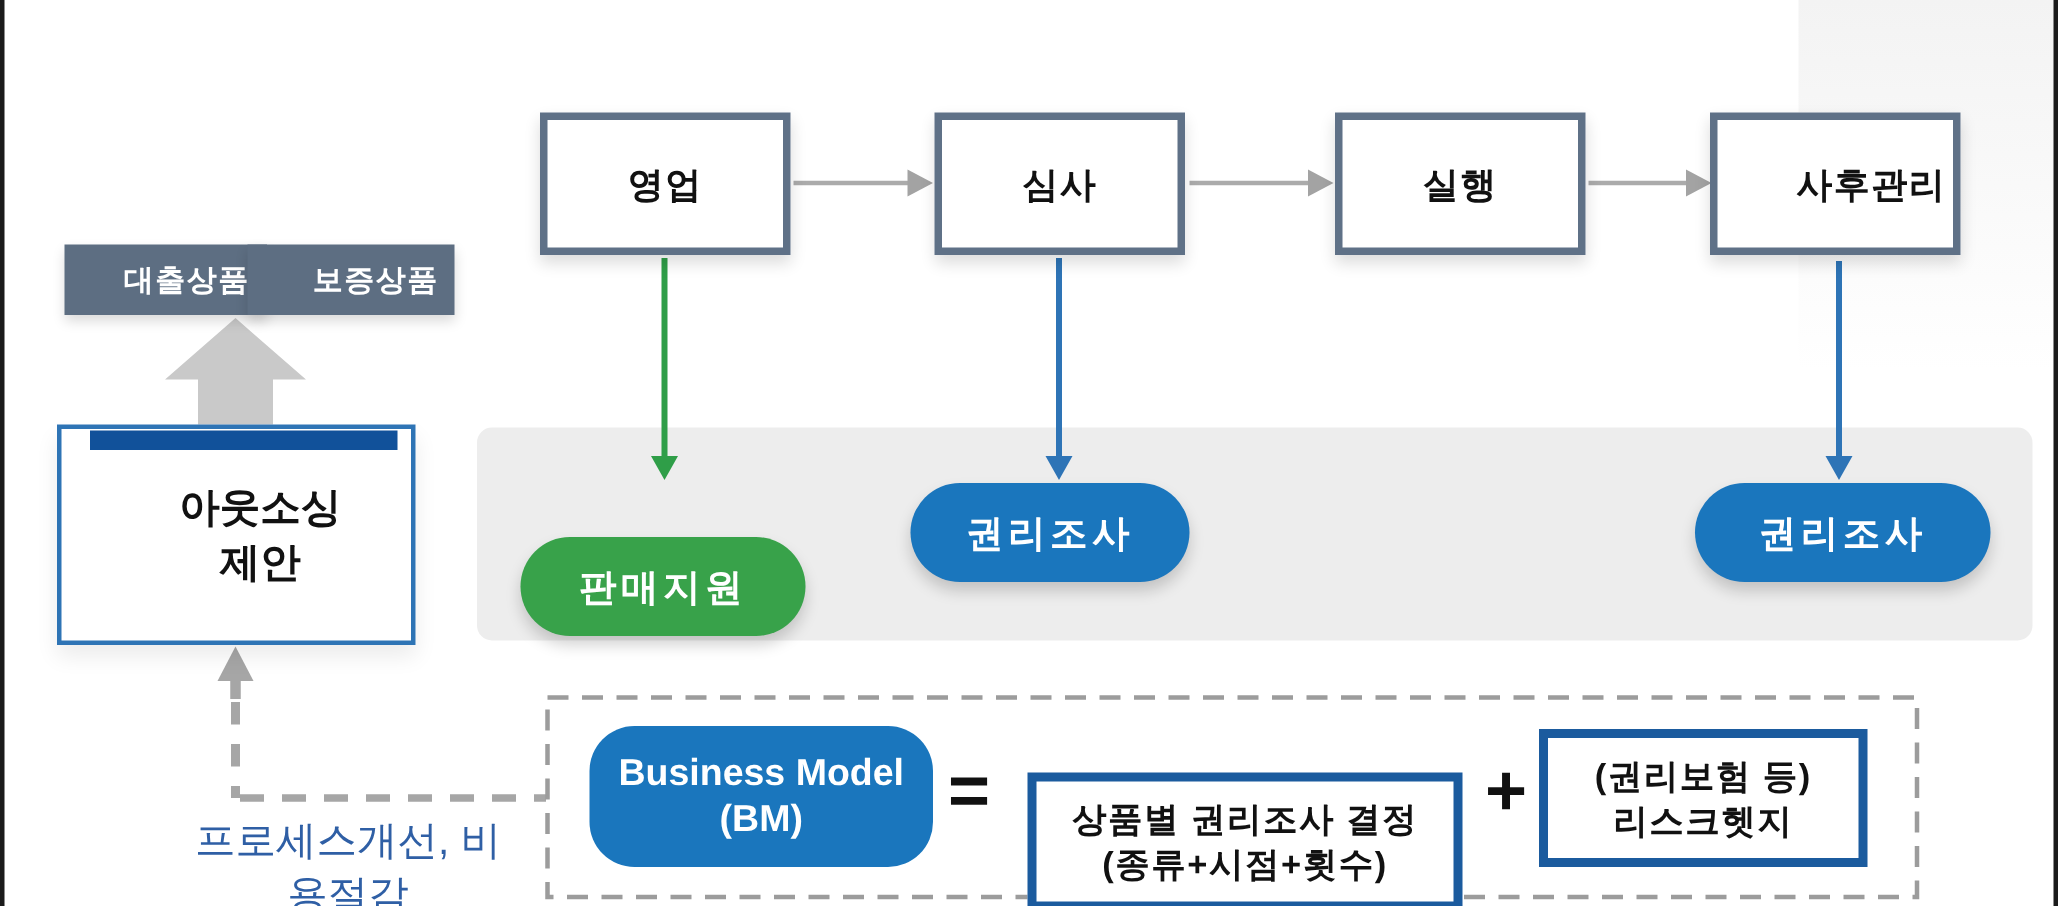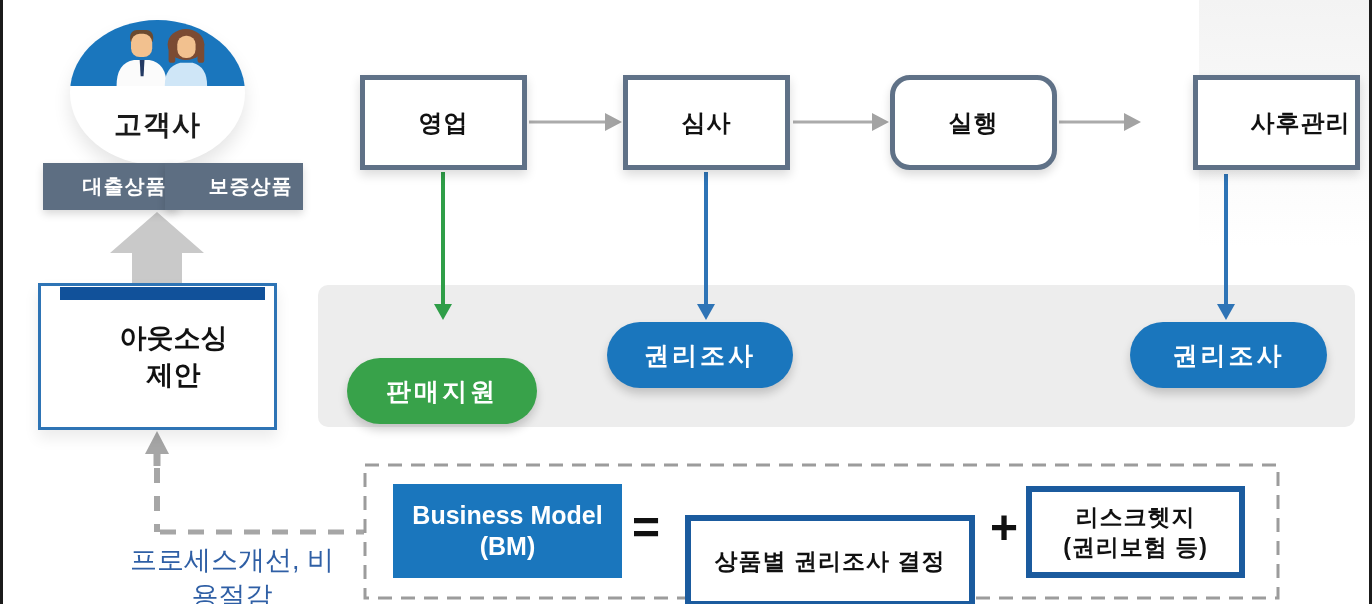--- a/index.html
+++ b/index.html
@@ -35,38 +35,38 @@
 
   .note{position:absolute;left:118px;top:542px;width:228px;text-align:center;
         font-size:27px;font-weight:400;color:var(--note-blue);z-index:3;}
 
   
   .step{position:absolute;top:75px;width:167px;height:95px;background:#fff;
         border:5px solid var(--step-border);box-sizing:border-box;z-index:3;
         display:flex;align-items:center;justify-content:center;
         font-size:24px;font-weight:800;color:#111;letter-spacing:1px;
         box-shadow:0 5px 10px rgba(0,0,0,.14);}
-  .step.s1{left:360px;text-align:center;} .step.s2{left:623px;} .step.s3{left:890px;border-radius:20px;} .step.s4{left:1193px;padding-left:48px;}
+  .step.s1{left:360px;text-align:center;} .step.s2{left:623px;} .step.s3{left:890px;} .step.s4{left:1140px;padding-left:48px;}
 
   
   .band{position:absolute;left:318px;top:285px;width:1037px;height:142px;background:#ededed;
         border-radius:10px;z-index:1;}
 
   
   .pill{position:absolute;top:322px;height:66px;border-radius:33px;color:#fff;z-index:3;
         display:flex;align-items:center;justify-content:center;font-size:25px;font-weight:800;
         letter-spacing:3px;box-shadow:0 6px 10px rgba(0,0,0,.18);}
   .pill.green{left:347px;width:190px;background:var(--green);margin-top:36px;}
   .pill.blue1{left:607px;width:186px;background:var(--blue);}
   .pill.blue2{left:1130px;width:197px;background:var(--blue);}
 
   
   .bmbox{position:absolute;left:393px;top:484px;width:229px;height:94px;background:var(--blue);
          color:#fff;z-index:3;display:flex;flex-direction:column;align-items:center;justify-content:center;
-         font-size:25px;font-weight:800;line-height:31px;}
+         font-size:25px;font-weight:800;line-height:31px;border-radius:30px;}
   .op{position:absolute;width:44px;text-align:center;font-size:48px;font-weight:800;color:#111;z-index:3;}
   .op.eq{left:624px;top:500px;}
   .op.plus{left:982px;top:500px;}
   .wbox{position:absolute;top:486px;height:92px;background:#fff;border:6px solid var(--navy2);
         box-sizing:border-box;z-index:3;display:flex;flex-direction:column;align-items:center;
         justify-content:center;font-size:23px;font-weight:800;color:#111;line-height:30px;letter-spacing:1px;}
   .wbox.decision{left:685px;width:290px;margin-top:29px;}
   .wbox.hedge{left:1026px;width:219px;}
 
   .overlay{position:absolute;left:0;top:0;z-index:2;}
@@ -99,36 +99,20 @@
     <line x1="706" y1="172" x2="706" y2="306" stroke="#2e74b6" stroke-width="4"></line>
     <polygon points="706,320 697,304 715,304" fill="#2e74b6"></polygon>
     <line x1="1226" y1="174" x2="1226" y2="306" stroke="#2e74b6" stroke-width="4"></line>
     <polygon points="1226,320 1217,304 1235,304" fill="#2e74b6"></polygon>
 
     <rect x="365" y="465" width="913" height="133" fill="none" stroke="#9c9c9c" stroke-width="3" stroke-dasharray="14 9"></rect>
   </svg>
 
   <div class="band"></div>
 
-  <div class="circle">
-    <div class="cap">
-      <svg width="106" height="58" viewBox="0 0 110 60">
-        <rect x="26" y="2" width="24" height="16" rx="7" fill="#6b4a2f"></rect>
-        <rect x="27" y="6" width="22" height="24" rx="9" fill="#f2c18f"></rect>
-        <path d="M12,60 Q12,36 30,33 L46,33 Q64,36 64,60 Z" fill="#fbfbfb"></path>
-        <polygon points="36,33 41,33 40,50 37,50" fill="#233a63"></polygon>
-        <ellipse cx="84" cy="17" rx="19" ry="16" fill="#7b4b33"></ellipse>
-        <rect x="75" y="8" width="19" height="23" rx="9" fill="#f2c18f"></rect>
-        <rect x="66" y="14" width="7" height="22" rx="3" fill="#7b4b33"></rect>
-        <rect x="96" y="14" width="7" height="22" rx="3" fill="#7b4b33"></rect>
-        <path d="M62,60 Q62,40 78,36 L91,36 Q106,40 106,60 Z" fill="#cfe6f7"></path>
-      </svg>
-    </div>
-    <div class="name">고객사</div>
-  </div>
 
   <div class="tag loan">대출상품</div>
   <div class="tag guar">보증상품</div>
 
   <div class="outbox">
     <div class="bar"></div>
     <div class="line">아웃소싱</div>
     <div class="line">제안</div>
   </div>
 
@@ -143,22 +127,23 @@
   <div class="pill blue1">권리조사</div>
   <div class="pill blue2">권리조사</div>
 
   <div class="bmbox">
     <div>Business Model</div>
     <div>(BM)</div>
   </div>
   <div class="op eq">=</div>
   <div class="wbox decision">
     <div>상품별 권리조사 결정</div>
+    <div>(종류+시점+횟수)</div>
   </div>
   <div class="op plus">+</div>
   <div class="wbox hedge">
+    <div>(권리보험 등)</div>
     <div>리스크헷지</div>
-    <div>(권리보험 등)</div>
   </div>
 
   <div class="edge left"></div>
   <div class="edge right"></div>
 </div>
 
 </body></html>

